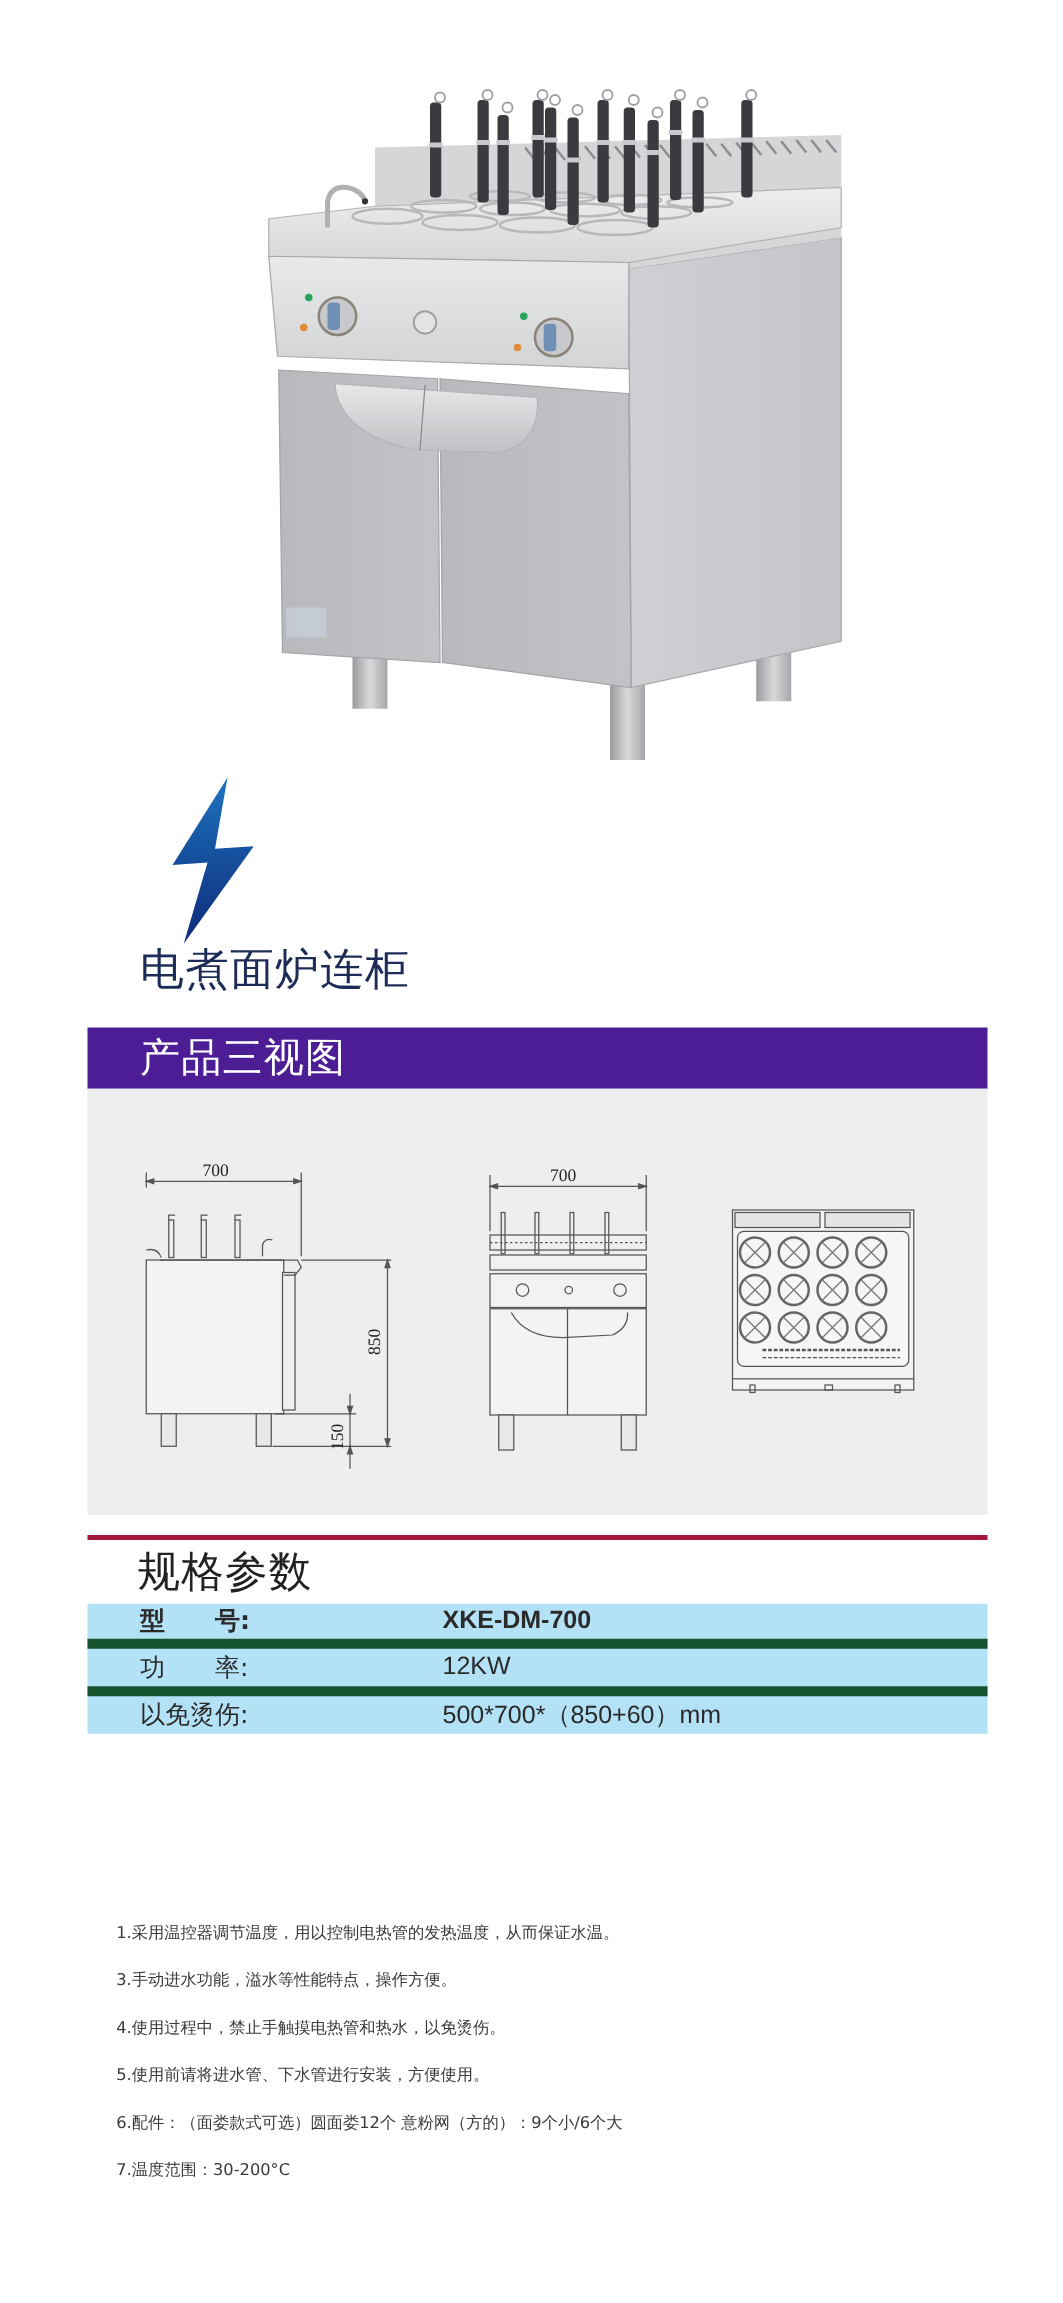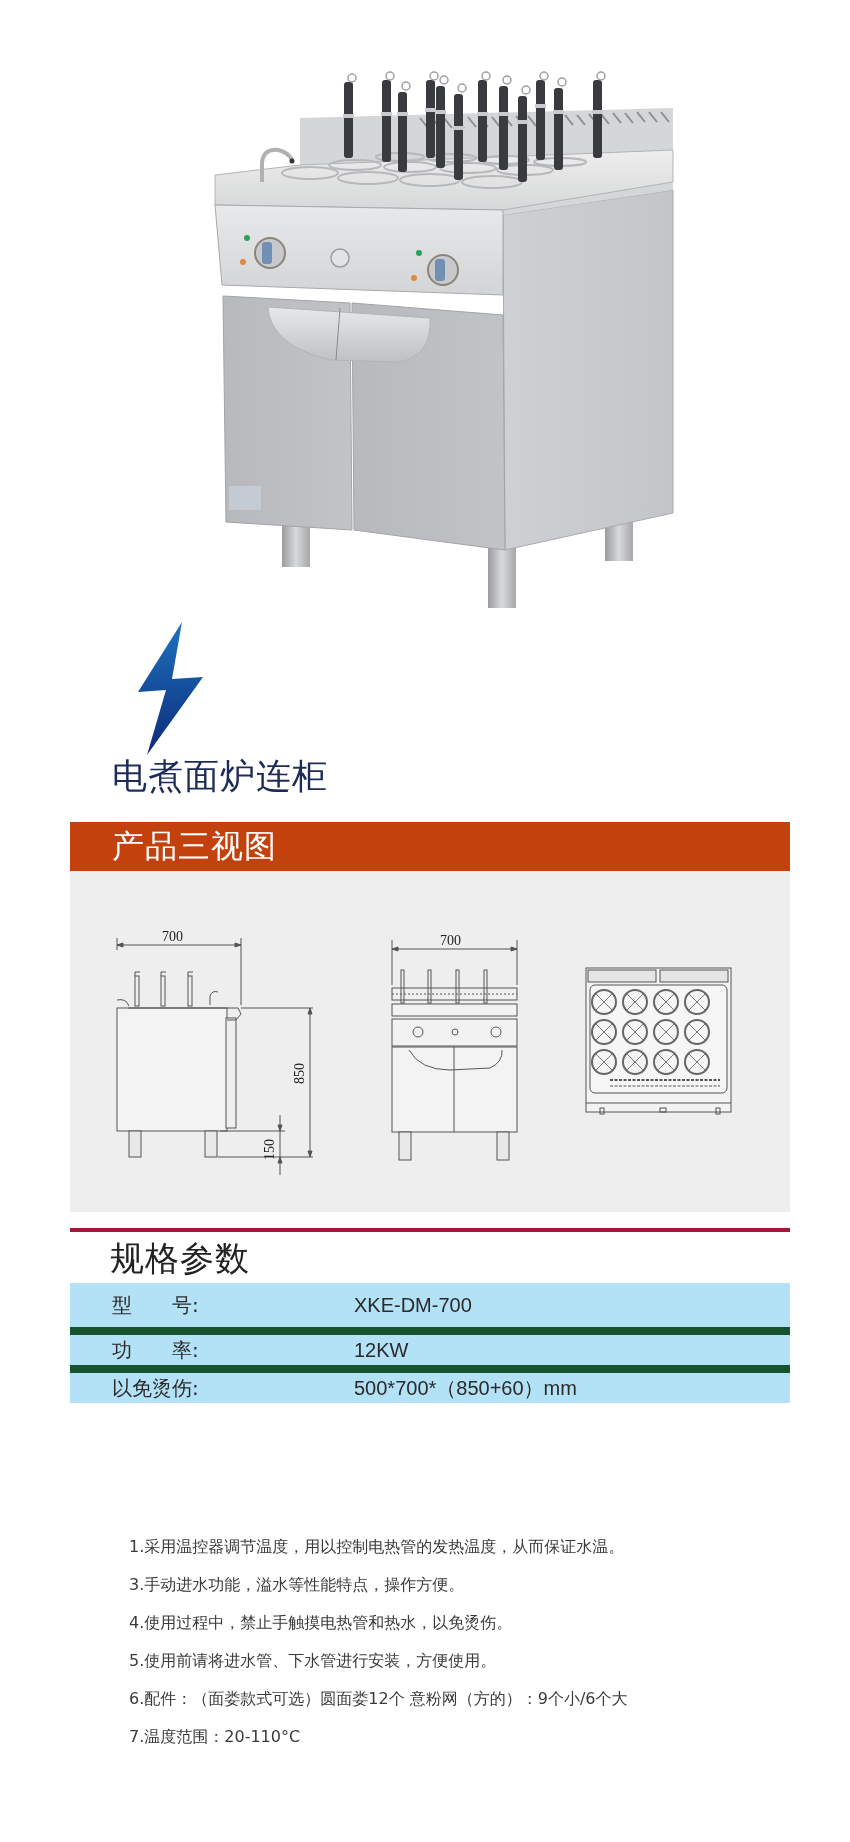--- a/index.html
+++ b/index.html
@@ -8,37 +8,37 @@
   .abs { position:absolute; }
 
   
   #product { left:0; top:0; width:850px; height:620px; }
 
   
   #bolt { left:130px; top:618px; width:80px; height:142px; }
   #product-title { left:112px; top:756px; font-size:35px; line-height:40px; color:#1d2b57; letter-spacing:1px; white-space:nowrap; }
 
   
-  #views-band { left:70px; top:822px; width:720px; height:49px; background:#c2410c; }
+  #views-band { left:70px; top:822px; width:720px; height:49px; background:#4c1d95; }
   #views-band-title { position:absolute; left:42px; top:6px; font-size:32px; line-height:36px; color:#ffffff; font-weight:300; letter-spacing:1px; white-space:nowrap; }
   #views-panel { left:70px; top:871px; width:720px; height:341px; background:#eeeeee; }
   #views-svg { left:70px; top:871px; width:720px; height:341px; }
 
   
   #spec-rule { left:70px; top:1228px; width:720px; height:4px; background:#a5173d; }
   #spec-title { left:110px; top:1238px; font-size:34px; line-height:40px; color:#222; letter-spacing:1px; white-space:nowrap; }
   #spec-table { left:70px; top:1283px; width:720px; background:#b3e1f6; }
   .spec-row { position:relative; height:38px; border-top:8px solid #14532d; }
-  .spec-row:first-child { border-top:none; height:44px; }
+  .spec-row:first-child { border-top:none; height:28px;font-weight:bold; }
   .spec-label { position:absolute; left:42px; top:50%; transform:translateY(-50%); font-size:20px; color:#2a2a2a; white-space:pre; }
   .spec-value { position:absolute; left:284px; top:50%; transform:translateY(-50%); font-size:20px; color:#2a2a2a; white-space:pre; font-family:"Liberation Sans", sans-serif; }
 
   
   #notes { left:93px; top:1528px; width:720px; }
-  .note { font-size:16px; line-height:38px; color:#3a3a3a; white-space:nowrap;margin-left:36px; }
+  .note { font-size:13px; line-height:38px; color:#3a3a3a; white-space:nowrap; }
 </style>
 </head>
 <body>
 
 <svg id="product" class="abs" viewBox="0 0 850 620" xmlns="http://www.w3.org/2000/svg">
   <defs>
     <linearGradient id="gSide" x1="0" x2="1">
       <stop offset="0" stop-color="#cfd0d3"></stop>
         <stop offset="1" stop-color="#c4c5c8"></stop>
     </linearGradient>
@@ -318,14 +318,14 @@
     <span class="spec-value">500*700*（850+60）mm</span>
   </div>
 </div>
 
 <div id="notes" class="abs">
   <div class="note">1.采用温控器调节温度，用以控制电热管的发热温度，从而保证水温。</div>
   <div class="note">3.手动进水功能，溢水等性能特点，操作方便。</div>
   <div class="note">4.使用过程中，禁止手触摸电热管和热水，以免烫伤。</div>
   <div class="note">5.使用前请将进水管、下水管进行安装，方便使用。</div>
   <div class="note">6.配件：（面娄款式可选）圆面娄12个  意粉网（方的）：9个小/6个大</div>
-  <div class="note">7.温度范围：20-110°C</div>
+  <div class="note">7.温度范围：30-200°C</div>
 </div>
 
 </body></html>

